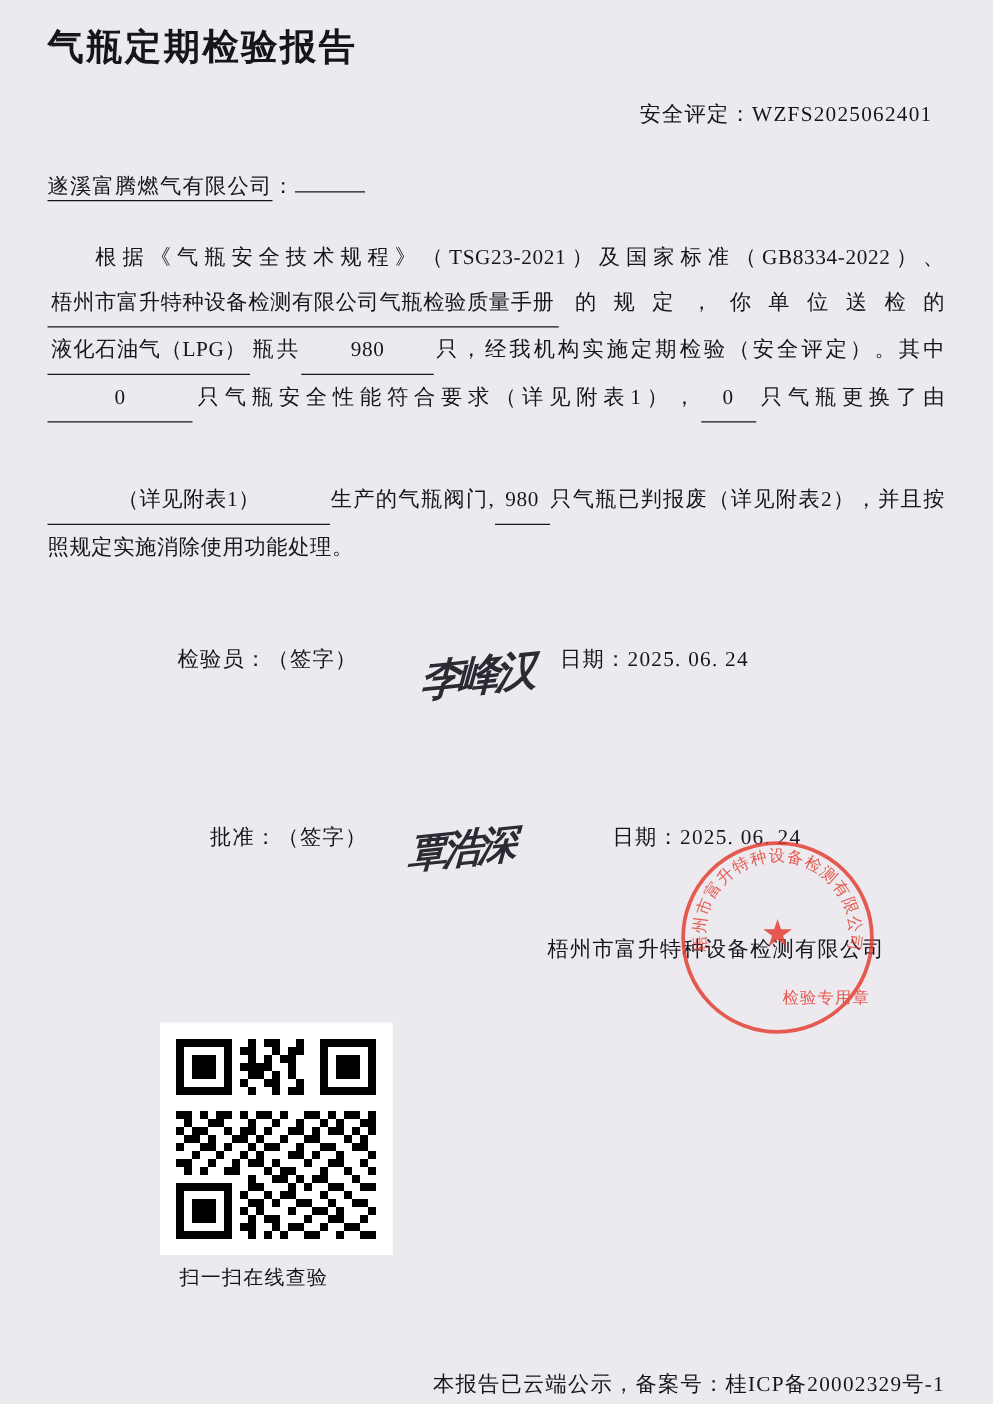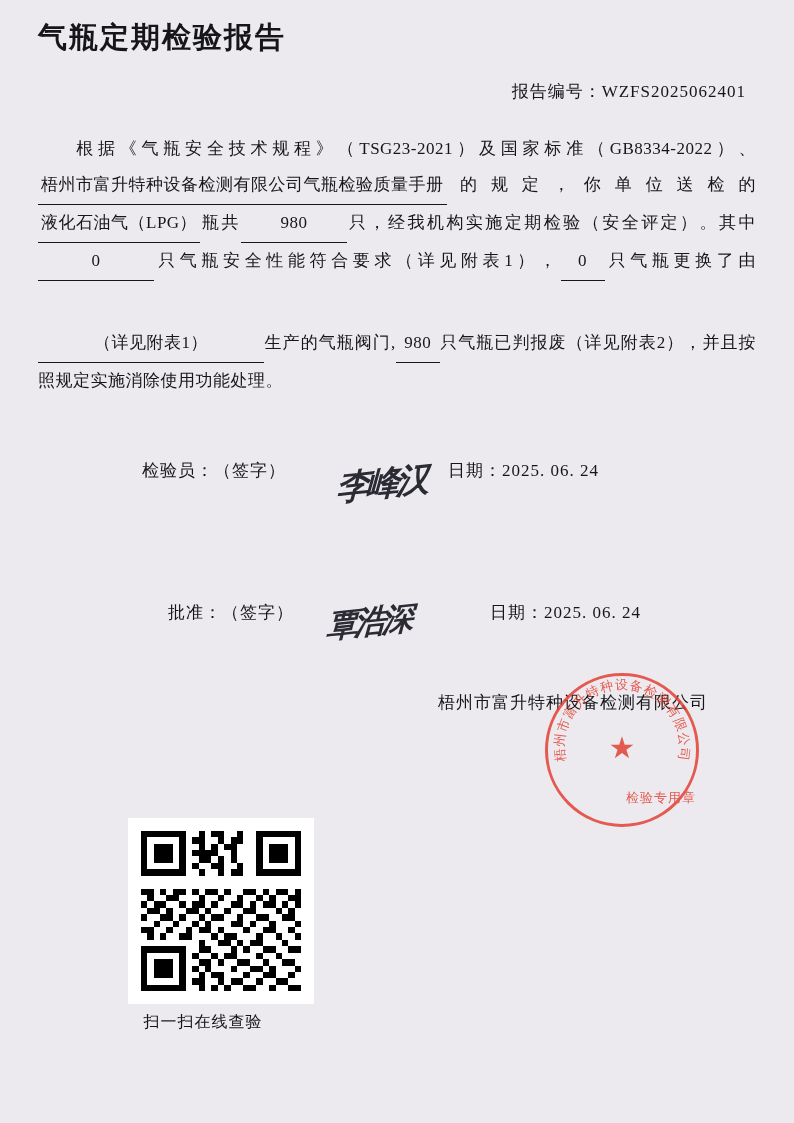--- a/index.html
+++ b/index.html
@@ -197,23 +197,26 @@
   }
 </style>
 </head>
 <body>
 
 <div class="page">
 
   <div class="title">气瓶定期检验报告</div>
 
   <div class="report-no">
-    <span>报告编号：</span><span>WZFS2025062401</span>
-  </div>
-
+    <span>安全评定：</span><span>WZFS2025062401</span>
+  </div>
+
+  <div class="addressee">
+    <span class="u">遂溪富腾燃气有限公司</span><span>：</span><span class="tail"></span>
+  </div>
 
   <div class="body-text">
     <span class="indent"></span><span>根据《气瓶安全技术规程》（TSG23-2021）及国家标准（GB8334-2022）、</span><span class="ul w-manual">梧州市富升特种设备检测有限公司气瓶检验质量手册</span><span>的规定，你单位送检的</span><span class="ul w-gas">液化石油气（LPG）</span><span>瓶共</span><span class="ul w-count">980</span><span>只，经我机构实施定期检验（安全评定）。其中</span><span class="ul w-qty1">0</span><span>只气瓶安全性能符合要求（详见附表1），</span><span class="ul w-qty2">0</span><span>只气瓶更换了由</span><span class="ul w-valve">（详见附表1）</span><span>生产的气瓶阀门,</span><span class="ul w-scrap">980</span><span>只气瓶已判报废（详见附表2），并且按照规定实施消除使用功能处理。</span>
   </div>
 
   <div class="sign-block">
     <span class="label">检验员：（签字）</span>
     <span class="signature">李峰汉</span>
     <span class="date"><span>日期：</span><span>2025. 06. 24</span></span>
   </div>
@@ -382,14 +385,15 @@
         <rect x="13" y="26" width="1" height="1"></rect>
         <rect x="15" y="26" width="1" height="1"></rect>
         <rect x="18" y="26" width="2" height="1"></rect>
         <rect x="22" y="26" width="1" height="1"></rect>
         <rect x="25" y="26" width="2" height="1"></rect>
       </g>
     </svg>
     <div class="qr-caption">扫一扫在线查验</div>
   </div>
 
+  <div class="footer">本报告已云端公示，备案号：桂ICP备20002329号-1</div>
 
 </div>
 
 </body></html>

